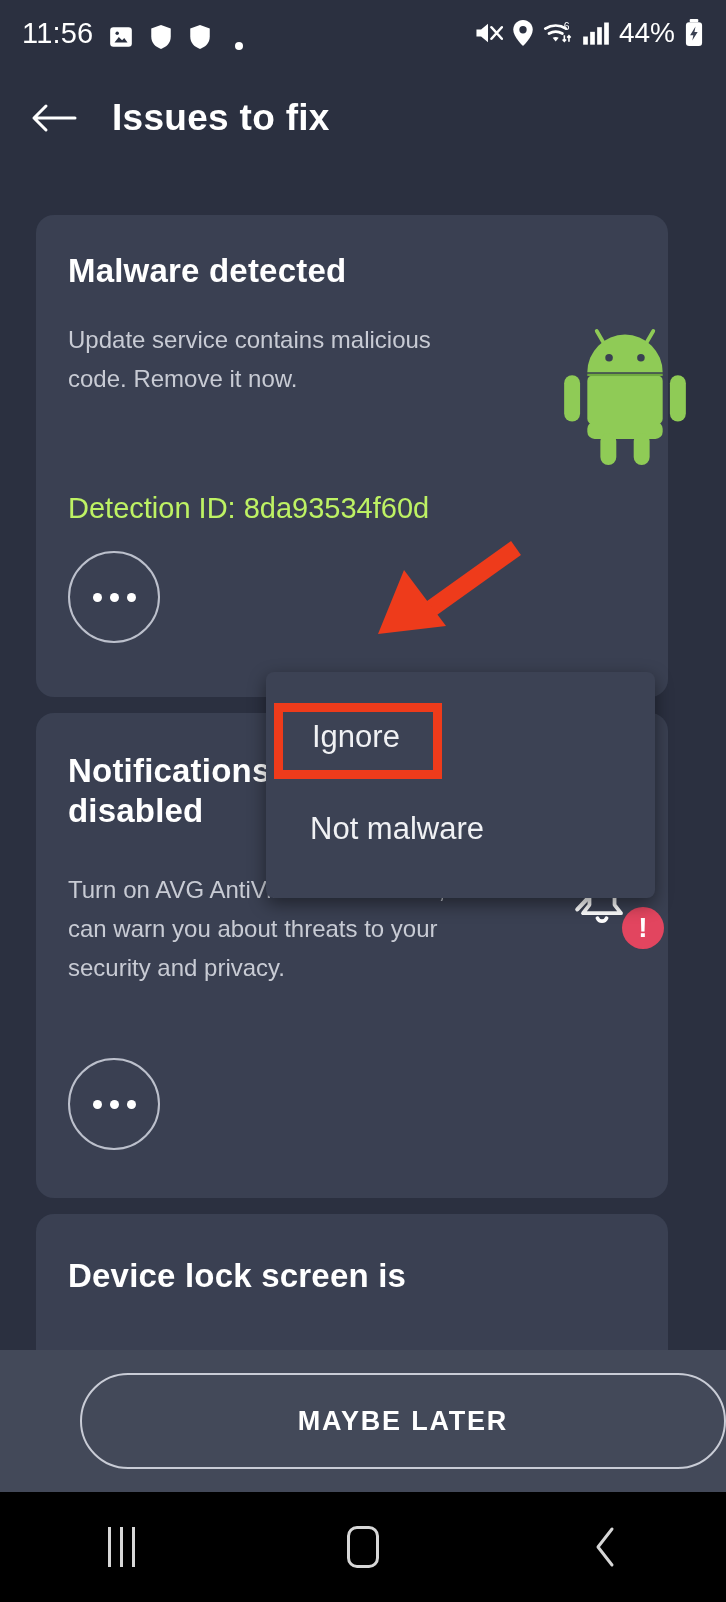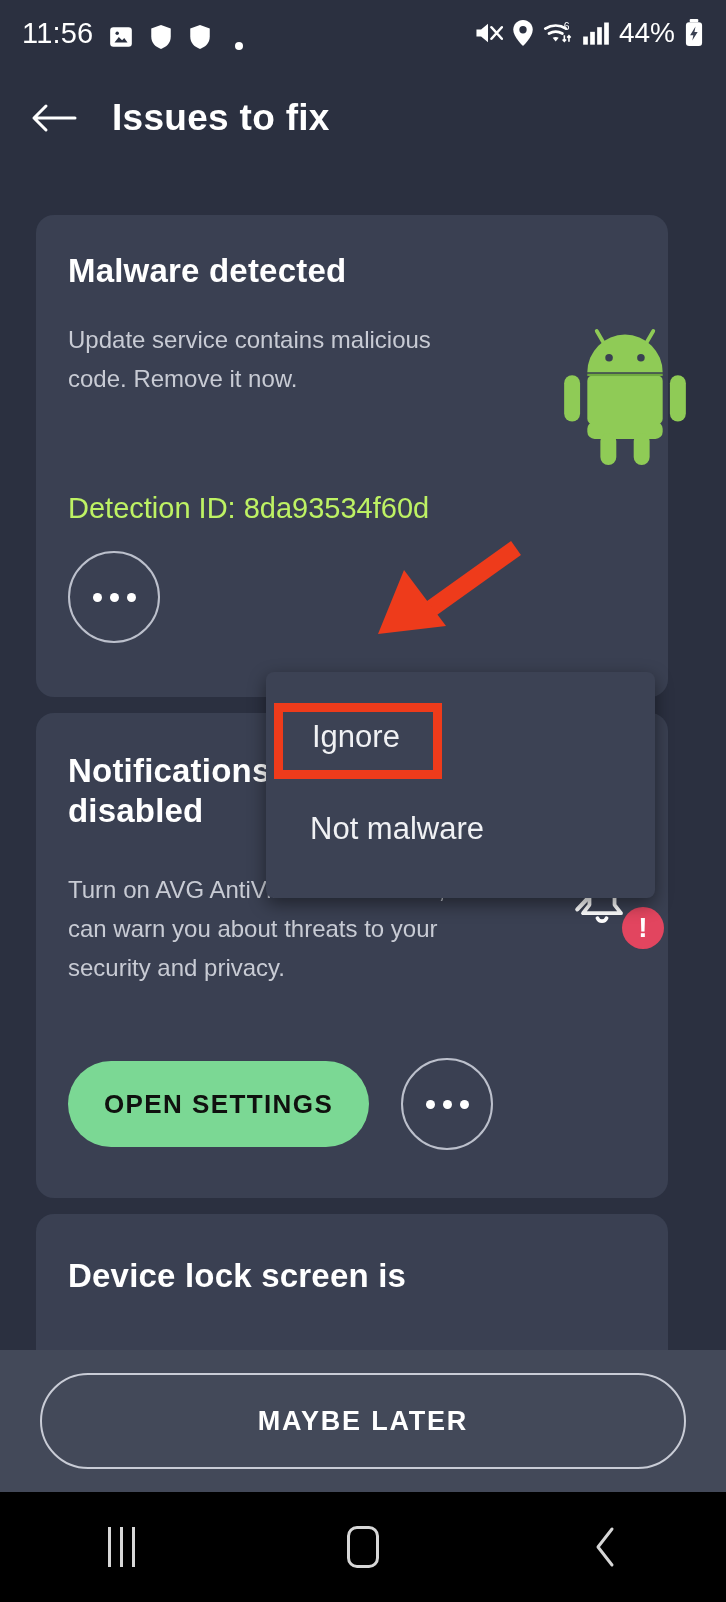--- a/index.html
+++ b/index.html
@@ -154,21 +154,21 @@
     width: 180px; height: 110px;
     z-index: 41;
     pointer-events: none;
   }
 
   
   #bottom-bar {
     position: absolute; left: 0; top: 1350px;
     width: 726px; height: 142px;
     background: #434959;
-    display: flex; align-items: center; justify-content: center;
+    display: flex; align-items: center; justify-content: flex-end;
     z-index: 50;
   }
   #maybe-later-btn {
     width: 646px; height: 96px;
     border: 2px solid #C9CCD6;
     border-radius: 999px;
     background: transparent;
     color: #FFFFFF;
     font-family: "Liberation Sans", sans-serif;
     font-size: 27px;
@@ -315,21 +315,20 @@
         <svg width="76" height="70" viewBox="0 0 40 36" style="position:absolute; left:6px; top:0;">
           <path d="M10 26h20l-3.4-4.4V15c0-4-2.2-7-6.6-7s-6.6 3-6.6 7v6.6z" stroke="#FFFFFF" stroke-width="2" fill="none" stroke-linejoin="round"></path>
           <path d="M17.6 28.6a2.6 2.6 0 0 0 4.8 0" stroke="#FFFFFF" stroke-width="2" fill="none" stroke-linecap="round"></path>
           <path d="M7 24L25 5" stroke="#FFFFFF" stroke-width="2.2" stroke-linecap="round" fill="none"></path>
           <path d="M6 6l6 7" stroke="#FFFFFF" stroke-width="2.2" stroke-linecap="round" fill="none"></path>
         </svg>
         <div class="badge" style="left:64px; top:44px;">!</div>
       </div>
 
       <div class="btn-row" style="position:absolute; left:32px; top:345px;">
-        <button class="btn-primary">OPEN SETTINGS</button>
         <button class="btn-more">
           <i></i>
             <i></i>
             <i></i>
         </button>
       </div>
     </div>
 
     <div class="card" id="card-lockscreen" style="top:1044px; height:260px;">
       <div class="card-title" style="position:absolute; left:32px; top:42px; width:520px;">Device lock screen is</div>

